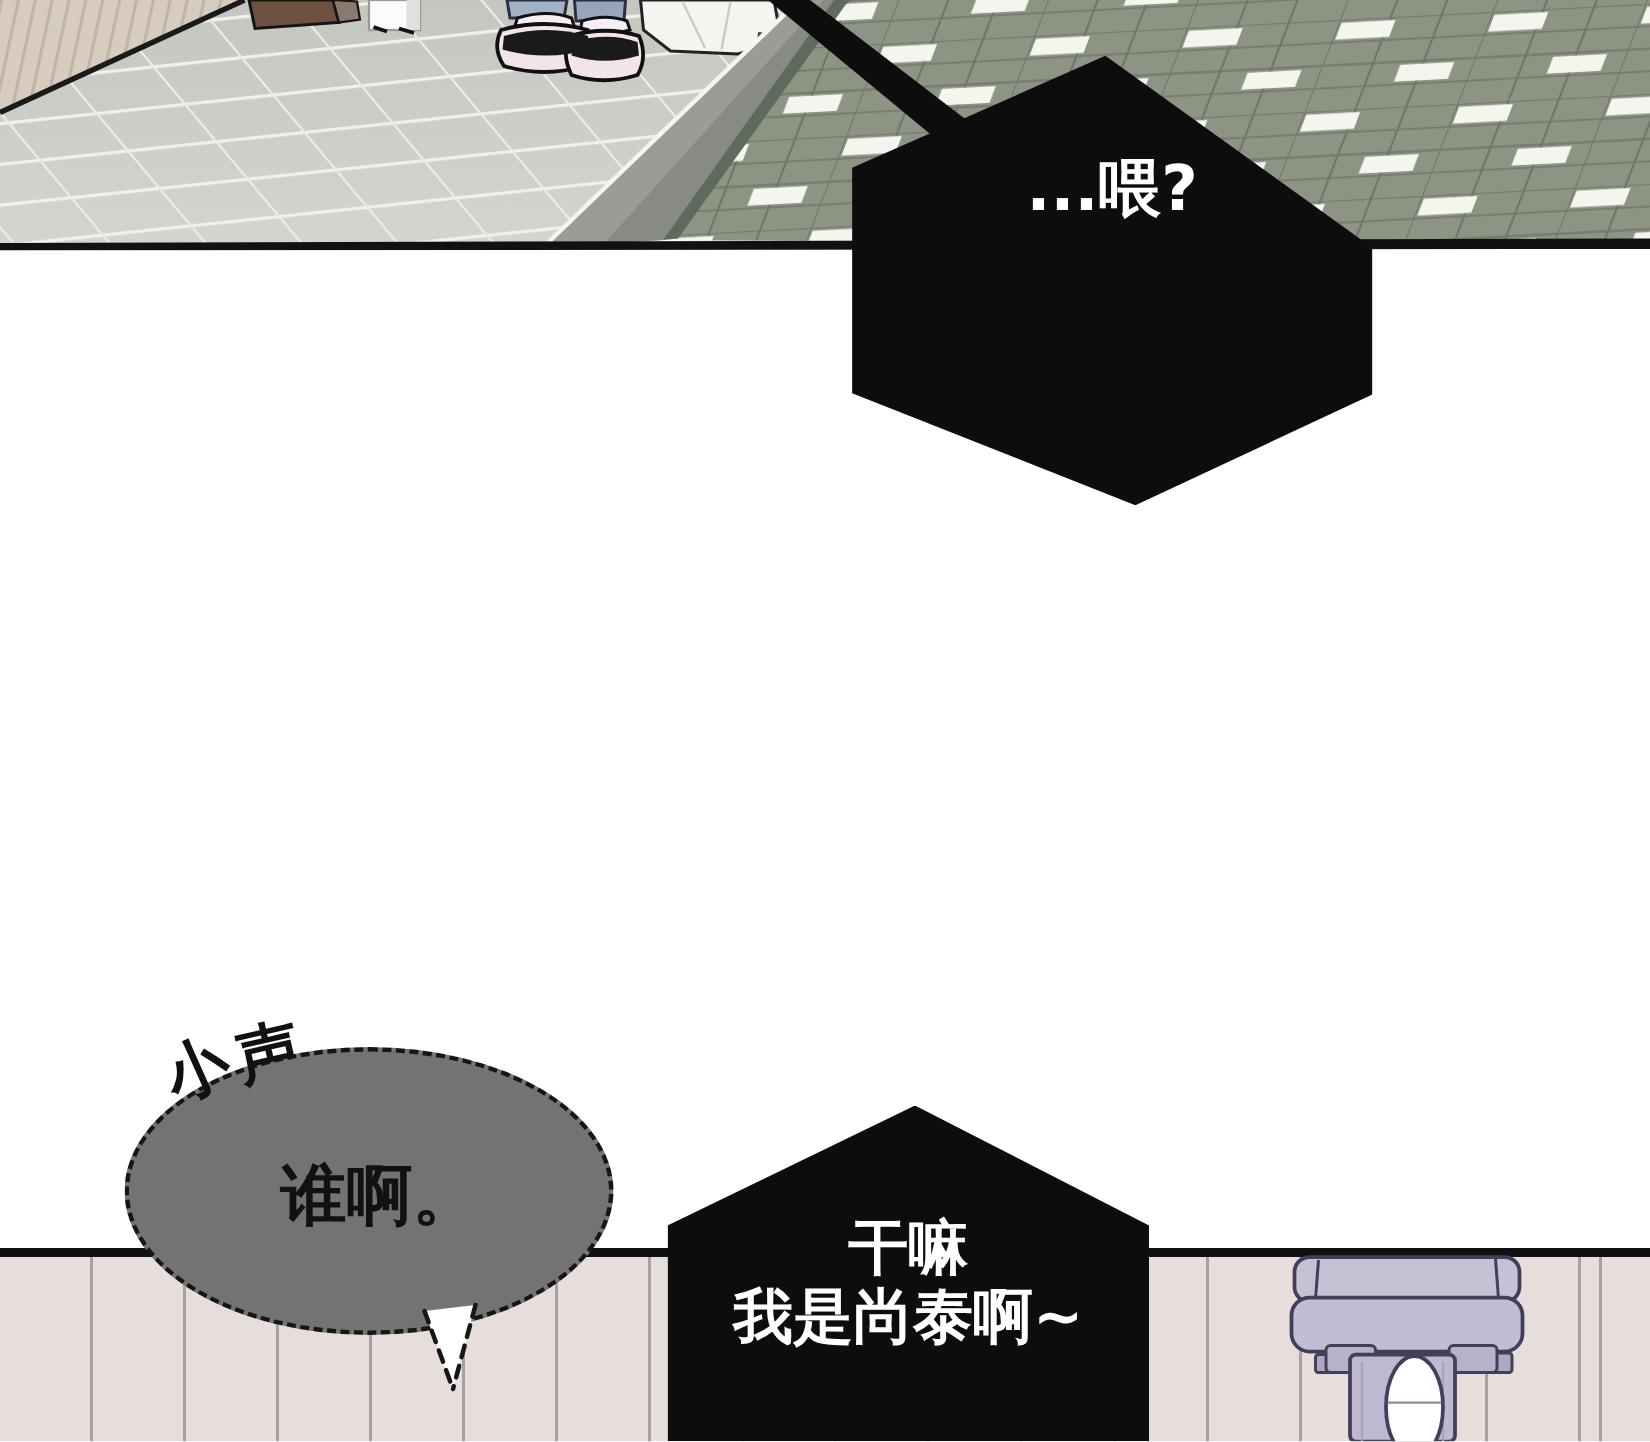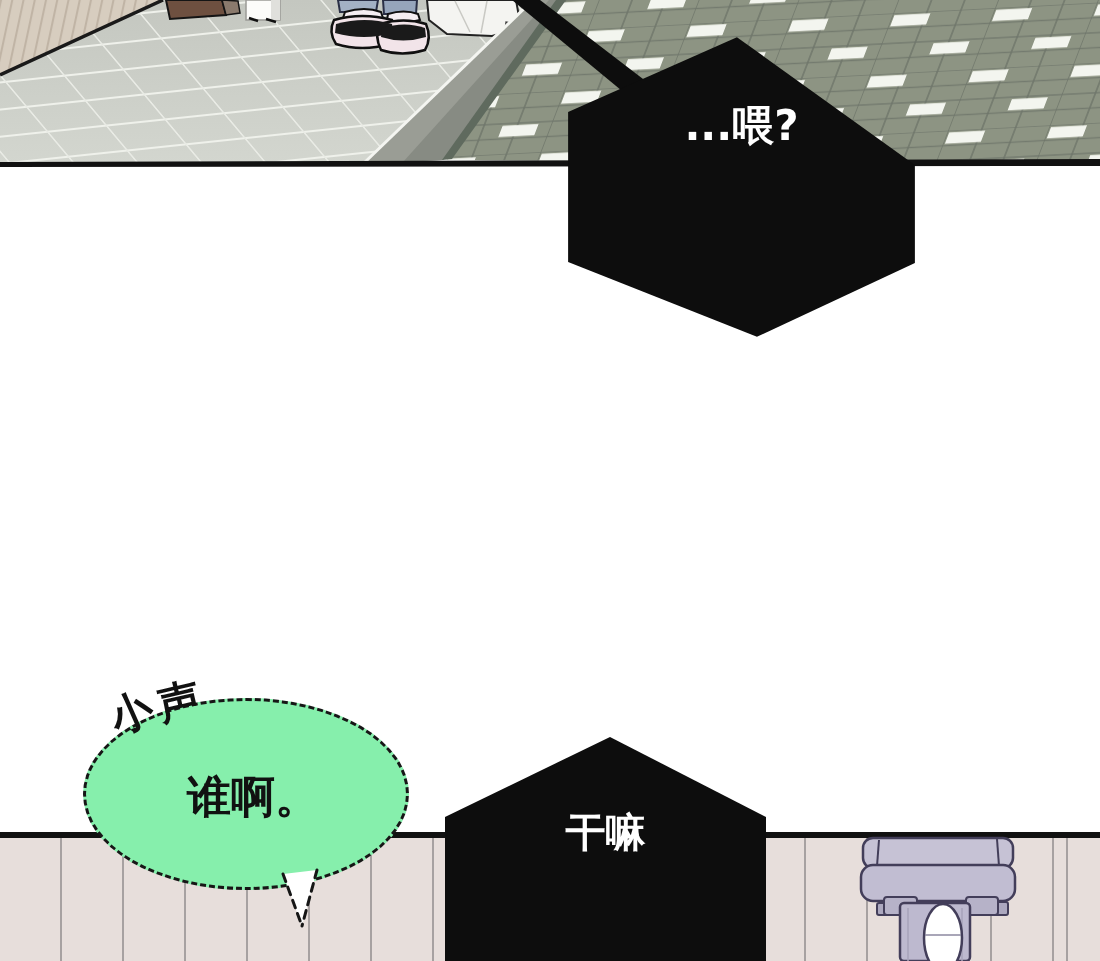--- a/index.html
+++ b/index.html
@@ -32,21 +32,21 @@
       repeating-linear-gradient(90deg,
         rgba(0,0,0,0) 0px, rgba(0,0,0,0) 60px,
         #a7a1a1 60px, #a7a1a1 62px),
       #e7dedb;
   }
   .wall-extra-line{position:absolute;left:1066px;top:0;width:2px;height:123px;background:#a7a1a1;}
   .fixture-svg{position:absolute;left:848px;top:836px;width:175px;height:125px;z-index:2;display:block;}
   
   .whisper-bubble{
     position:absolute;left:83px;top:698px;width:326px;height:192px;z-index:3;
-    background:#86efac;border:3px dashed #161616;border-radius:50%;box-sizing:border-box;
+    background:#737373;border:3px dashed #161616;border-radius:50%;box-sizing:border-box;
     color:#111111;text-align:center;
   }
   .whisper-bubble .bubble-text{padding-top:67px;padding-left:14px;font-size:44px;font-weight:600;}
   .whisper-tail-svg{position:absolute;left:270px;top:866px;width:52px;height:64px;z-index:3;display:block;}
   .sfx-char{
     position:absolute;z-index:4;color:#111111;font-size:42px;font-weight:600;line-height:1;
   }
   .sfx-1{left:110px;top:692px;transform:rotate(-24deg);}
   .sfx-2{left:158px;top:681px;transform:rotate(-13deg);}
 </style>
@@ -164,20 +164,21 @@
     <rect x="52" y="67" width="70" height="58" rx="4" fill="#bdb9cf" stroke="#433e5a" stroke-width="2.5"></rect>
     <line x1="60" y1="72" x2="60" y2="125" stroke="#a7a3ba" stroke-width="1.5"></line>
     <line x1="114" y1="72" x2="114" y2="125" stroke="#a7a3ba" stroke-width="1.5"></line>
     <ellipse cx="95" cy="102" rx="19" ry="34" fill="#ffffff" stroke="#433e5a" stroke-width="2.5"></ellipse>
     <line x1="77" y1="99" x2="113" y2="99" stroke="#8d89a0" stroke-width="1.5"></line>
   </svg>
 
   <div class="hex-bubble hex-bottom">
     <div class="bubble-text">
       <div class="bubble-line">干嘛</div>
+      <div class="bubble-line">我是尚泰啊~</div>
     </div>
   </div>
 
   <div class="whisper-bubble">
     <div class="bubble-text">谁啊。</div>
   </div>
   <svg class="whisper-tail-svg" viewBox="0 0 52 64">
     <polygon points="13,8 32,60 47,4" fill="#ffffff"></polygon>
     <path d="M13 8 L32 60" stroke="#161616" stroke-width="3" stroke-dasharray="8 6" stroke-linecap="round" fill="none"></path>
     <path d="M47 4 L32 60" stroke="#161616" stroke-width="3" stroke-dasharray="8 6" stroke-linecap="round" fill="none"></path>

